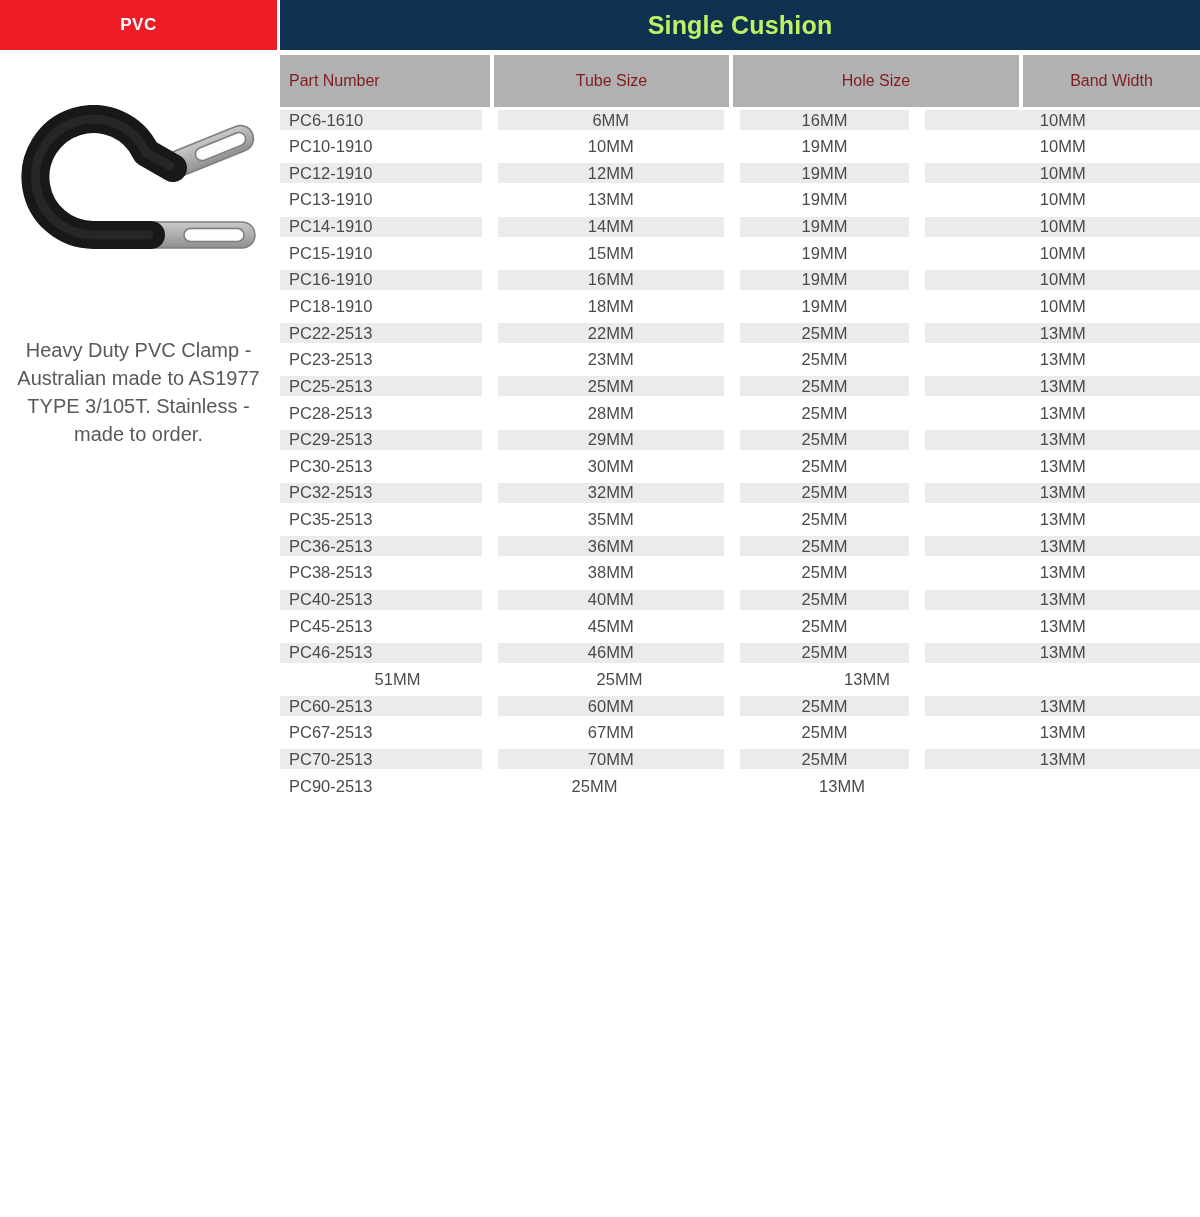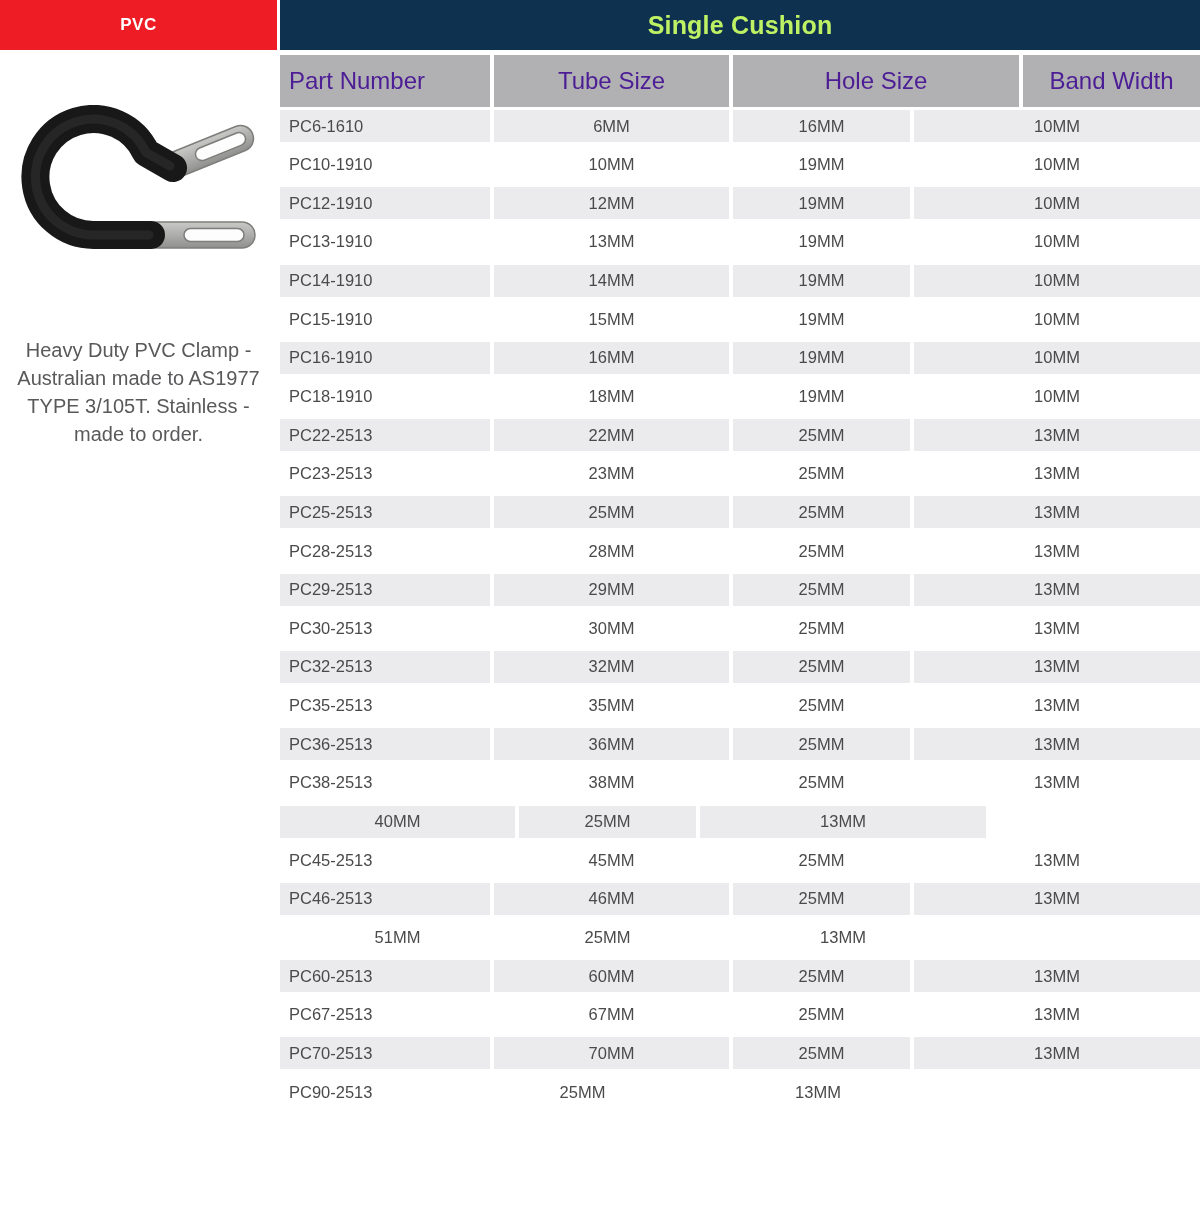--- a/index.html
+++ b/index.html
@@ -31,24 +31,24 @@
   .clamp-figure svg { display: block; width: 250px; height: 146px; }
   .description {
     position: absolute; top: 286px; left: 0; width: 277px;
     text-align: center; color: #59595b; font-size: 20px; line-height: 28px;
   }
 
   
   .spec-table { width: 920px; }
   .thead { display: flex; gap: 4px; margin-top: 5px; margin-bottom: 3px; height: 52px; }
   .th {
-    background: #b1b1b3; color: #4c1d95; font-size: 24px;
-    display: flex; align-items: center; justify-content: center;
-  }
-  .tr { display: flex; gap: 4px; height: 32px; margin-bottom: 6.65px; }
+    background: #b1b1b3; color: #7f1d1d; font-size: 16px;
+    display: flex; align-items: center; justify-content: center;
+  }
+  .tr { display: flex; gap: 16px; height: 20px; margin-bottom: 6.65px; }
   .td {
     background: #ffffff; color: #4a4a4c; font-size: 16.5px;
     display: flex; align-items: center; justify-content: center;
   }
   .tr.odd .td { background: #ebebed; }
   .c0 { width: 210px; justify-content: flex-start; padding-left: 9px; }
   .c1 { width: 235px; }
   .c2 { width: 177px; }
   .c3 { width: 286px; }
 </style>
@@ -231,20 +231,21 @@
   </div>
 
   <div class="tr">
     <div class="td c0">PC38-2513</div>
     <div class="td c1">38MM</div>
     <div class="td c2">25MM</div>
     <div class="td c3">13MM</div>
   </div>
 
   <div class="tr odd">
+    <div class="td c0">PC40-2513</div>
     <div class="td c1">40MM</div>
     <div class="td c2">25MM</div>
     <div class="td c3">13MM</div>
   </div>
 
   <div class="tr">
     <div class="td c0">PC45-2513</div>
     <div class="td c1">45MM</div>
     <div class="td c2">25MM</div>
     <div class="td c3">13MM</div>

